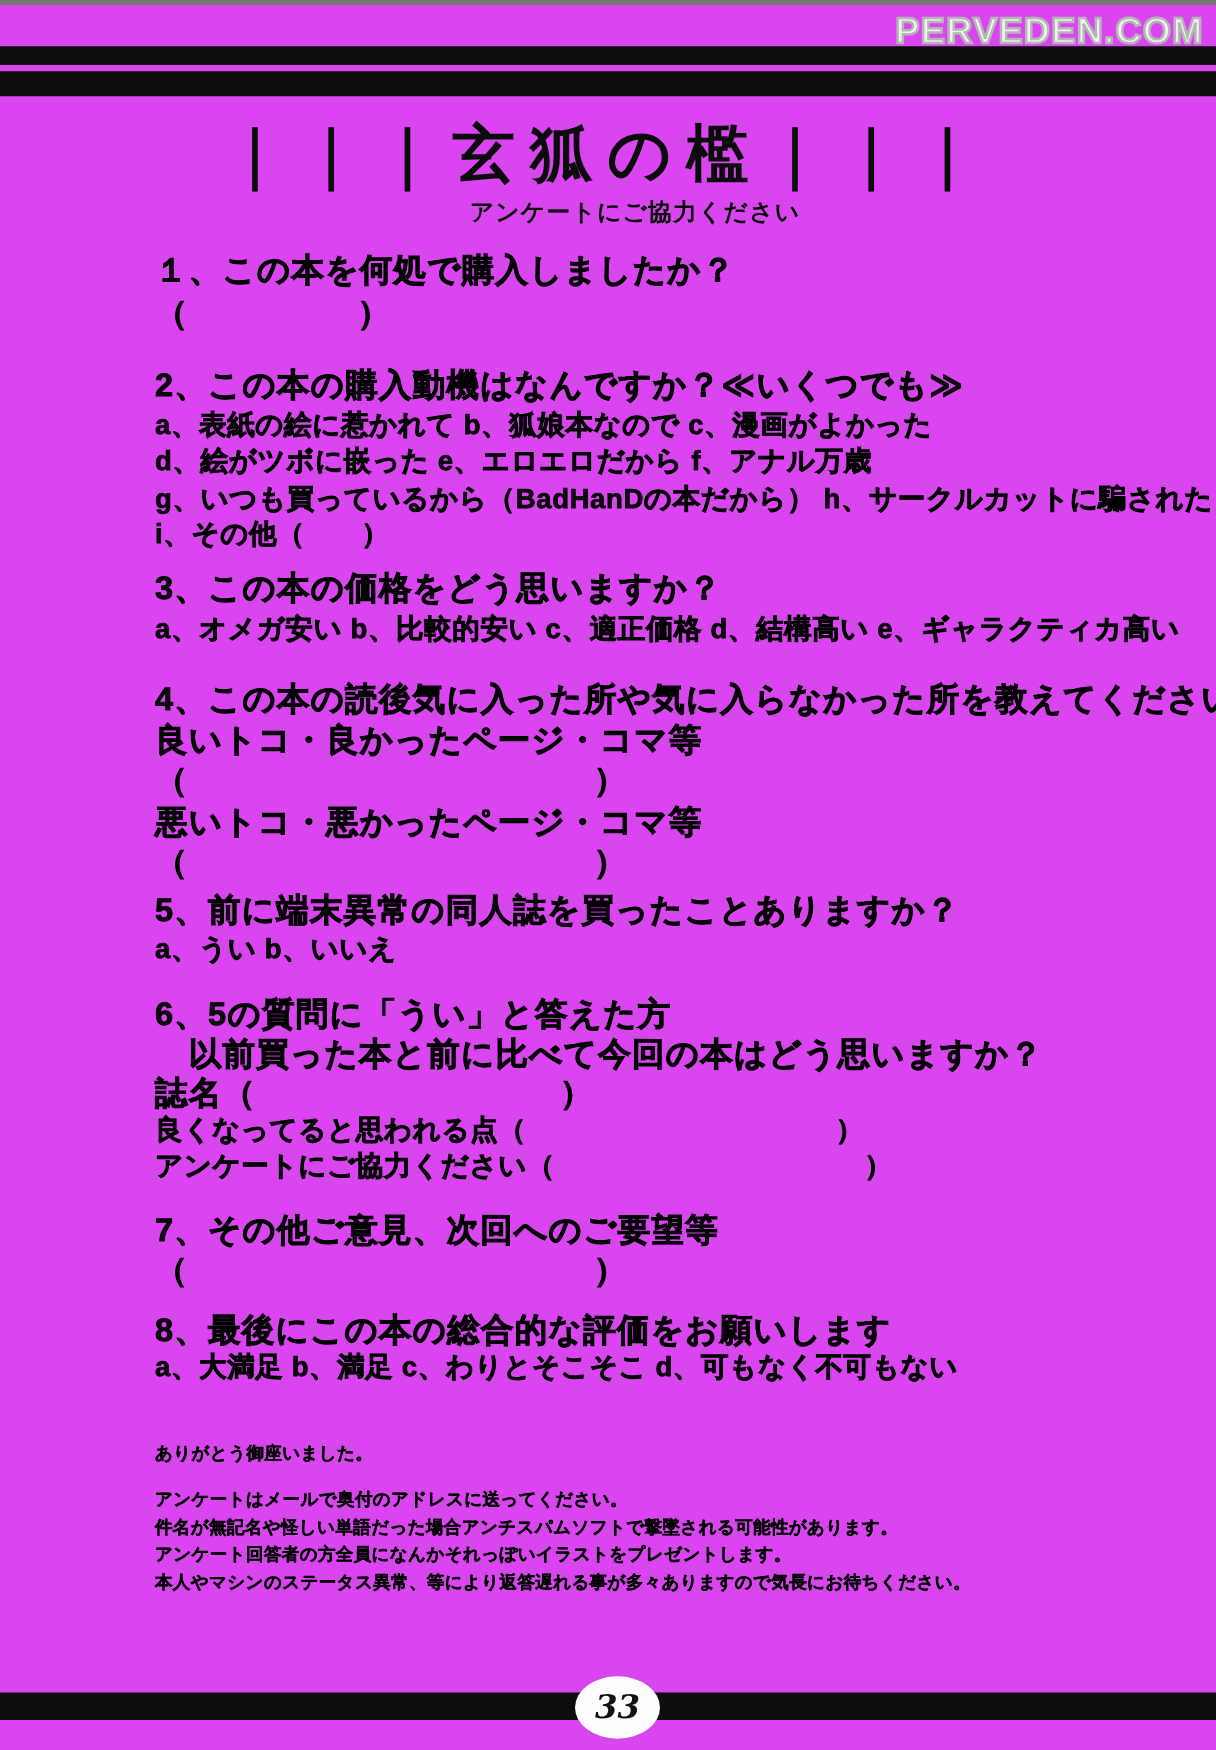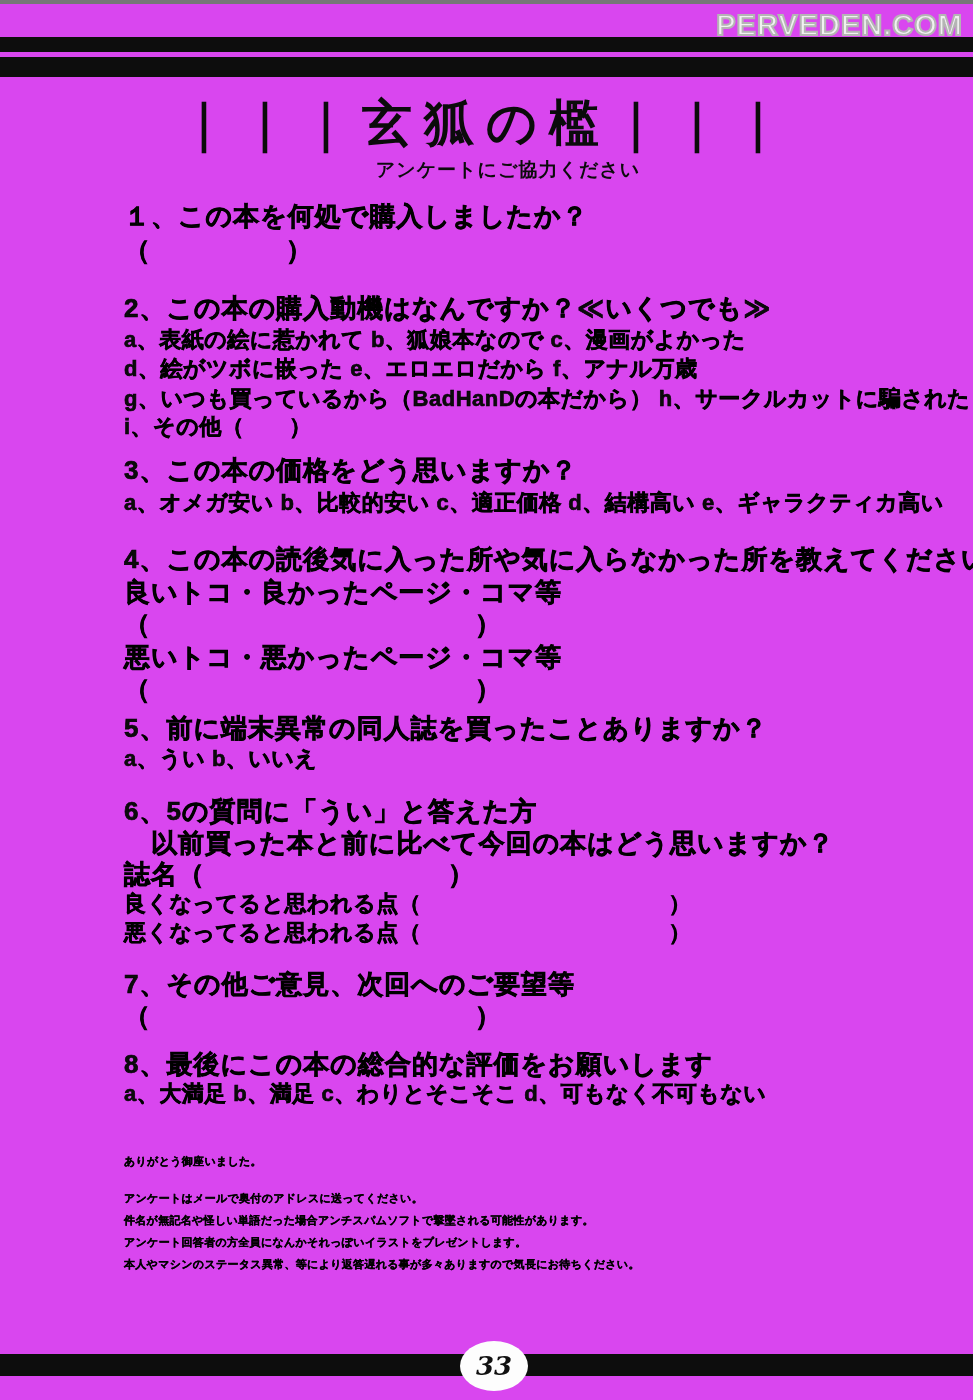--- a/index.html
+++ b/index.html
@@ -5,21 +5,21 @@
   html,body{margin:0;padding:0;background:#777;}
   .page{
     position:relative;width:973px;height:1400px;margin:4px auto;
     background:#d946ef;overflow:hidden;
     font-family:"Liberation Sans","DejaVu Sans",sans-serif;
     color:#0b0b0b;
   }
   .abs{position:absolute;white-space:pre;left:124px;}
   .t{font-size:26px;font-weight:bold;-webkit-text-stroke:0.7px #000;letter-spacing:1px;line-height:1.1;}
   .line{font-size:22px;font-weight:bold;-webkit-text-stroke:0.6px #000;letter-spacing:0.5px;line-height:1.1;text-align:right;}
-  .small{font-size:11px;font-weight:bold;-webkit-text-stroke:0.3px #000;letter-spacing:0.3px;line-height:1.1;}
+  .small{font-size:14px;font-weight:bold;-webkit-text-stroke:0.3px #000;letter-spacing:0.3px;line-height:1.1;}
   .watermark{
     position:absolute;top:5px;right:10px;left:auto;
     font-size:29px;font-weight:bold;letter-spacing:1px;
     color:#f1f1f1;-webkit-text-stroke:2px #b5b5b5;
     font-family:"Liberation Sans",sans-serif;
   }
   .bar{position:absolute;left:0;width:973px;background:#0d0d0d;}
   .bar-thin{top:33px;height:15px;}
   .bar-thick{top:53px;height:20px;}
   .main-title{
@@ -70,21 +70,21 @@
   <div class="abs t" style="top:639px">悪いトコ・悪かったページ・コマ等</div>
   <div class="abs t" style="top:671px">（　　　　　　　　　　　　）</div>
 
   <div class="abs t" style="top:710px">5、前に端末異常の同人誌を買ったことありますか？</div>
   <div class="abs line" style="top:743px">a、うい b、いいえ</div>
 
   <div class="abs t" style="top:793px">6、5の質問に「うい」と答えた方</div>
   <div class="abs t" style="top:825px">　以前買った本と前に比べて今回の本はどう思いますか？</div>
   <div class="abs t" style="top:856px">誌名（　　　　　　　　　）</div>
   <div class="abs line" style="top:888px">良くなってると思われる点（　　　　　　　　　　　）</div>
-  <div class="abs line" style="top:917px">悪くなってると思われる点（　　　　　　　　　　　）</div>
+  <div class="abs line" style="top:917px">アンケートにご協力ください（　　　　　　　　　　　）</div>
 
   <div class="abs t" style="top:966px">7、その他ご意見、次回へのご要望等</div>
   <div class="abs t" style="top:998px">（　　　　　　　　　　　　）</div>
 
   <div class="abs t" style="top:1046px">8、最後にこの本の総合的な評価をお願いします</div>
   <div class="abs line" style="top:1078px">a、大満足 b、満足 c、わりとそこそこ d、可もなく不可もない</div>
 
   <div class="abs small" style="top:1151px">ありがとう御座いました。</div>
   <div class="abs small" style="top:1188px">アンケートはメールで奥付のアドレスに送ってください。</div>
   <div class="abs small" style="top:1210px">件名が無記名や怪しい単語だった場合アンチスパムソフトで撃墜される可能性があります。</div>

